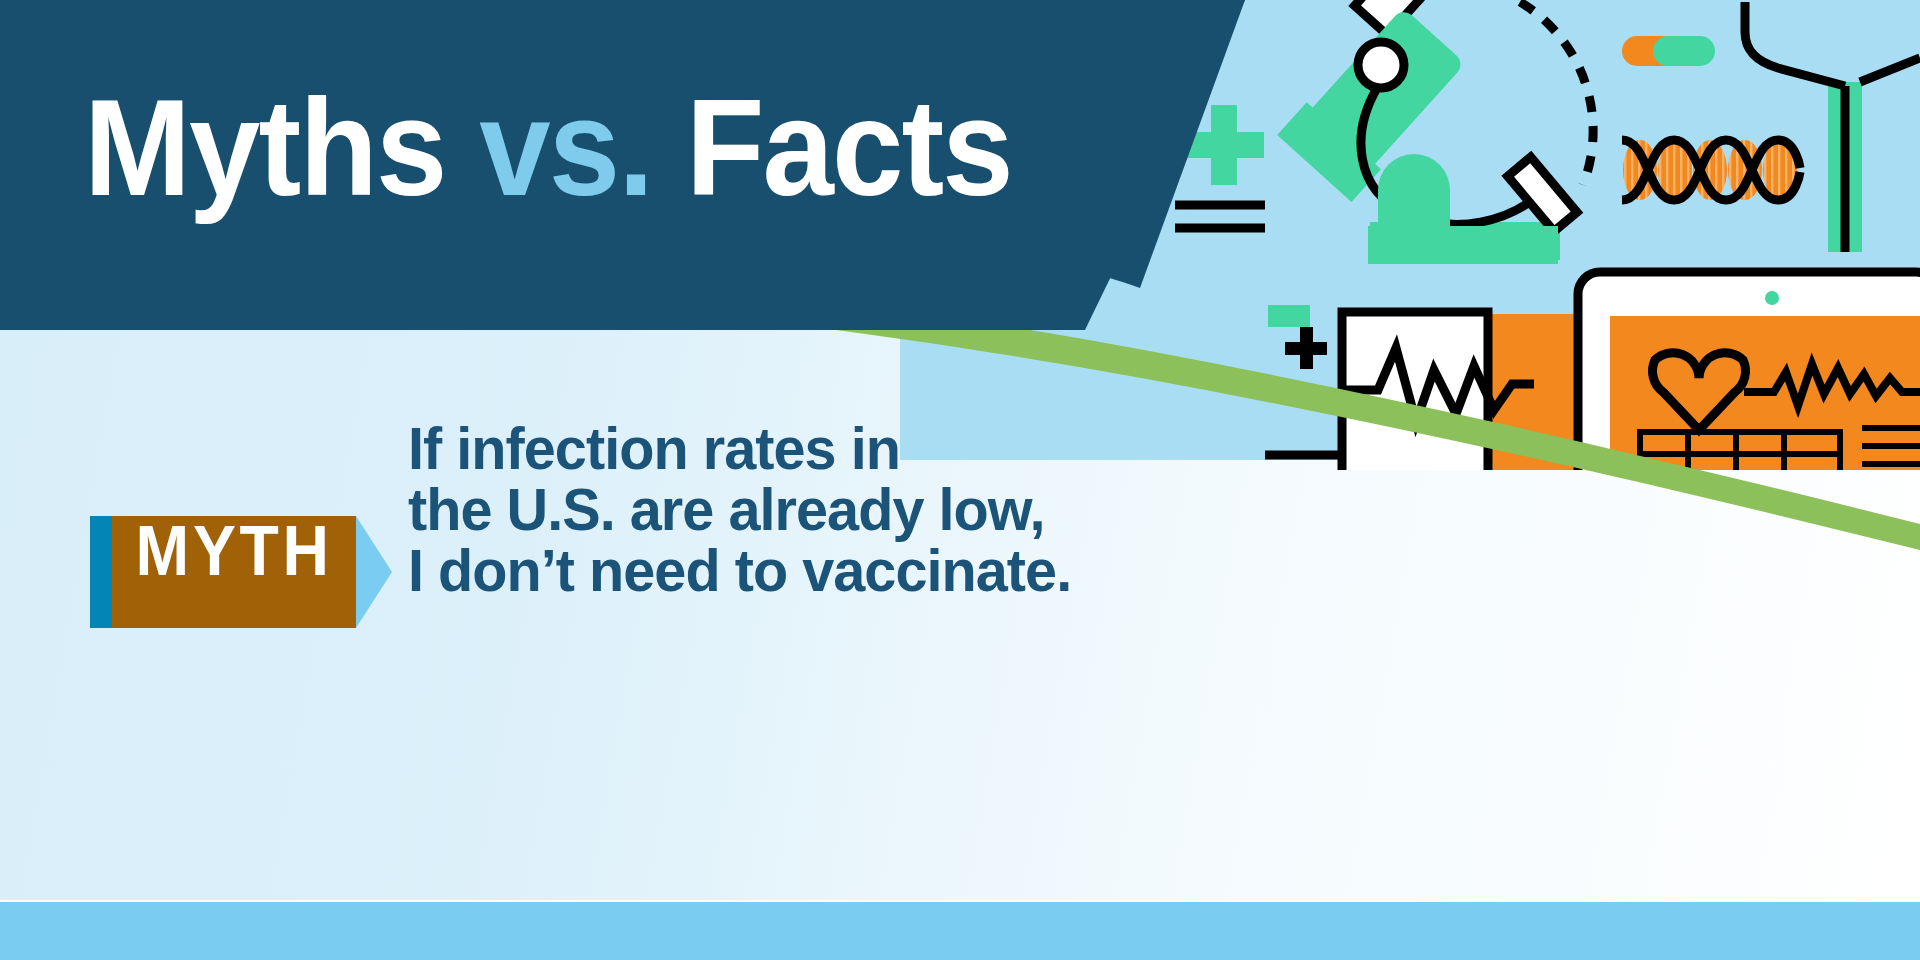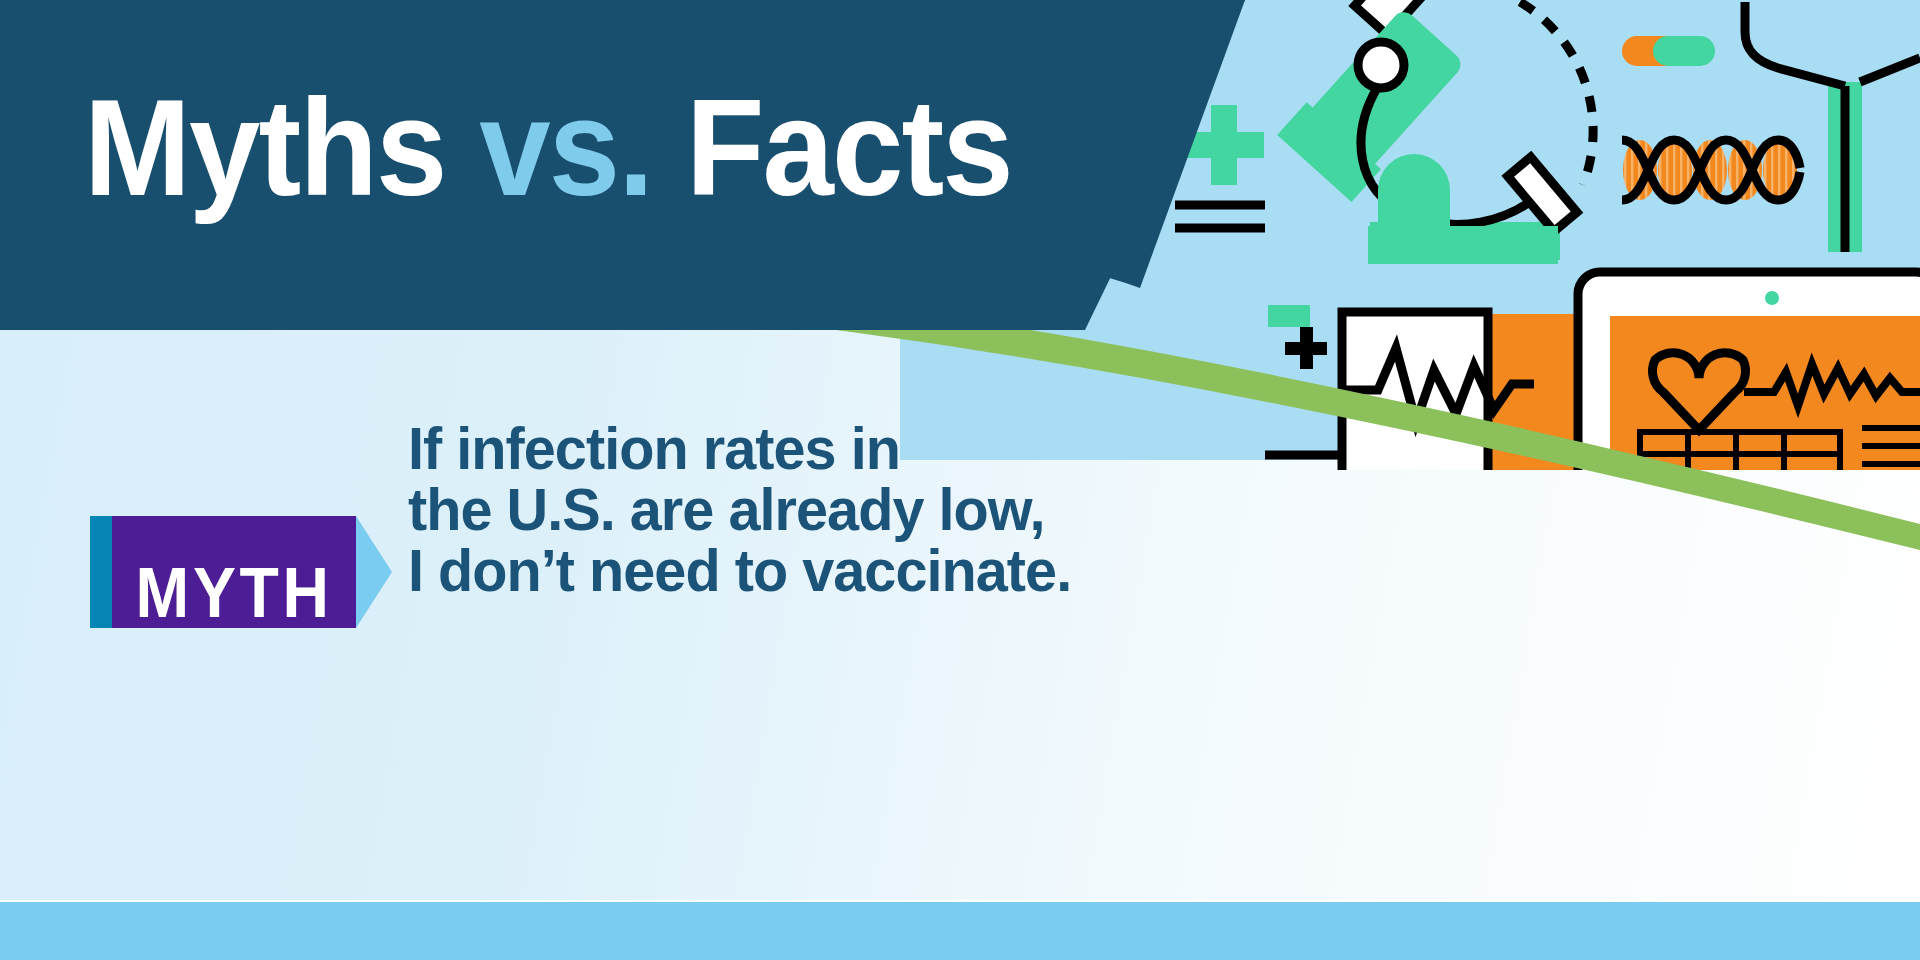--- a/index.html
+++ b/index.html
@@ -32,22 +32,22 @@
     letter-spacing:-2px; color:#FFFFFF; white-space:nowrap;
     font-stretch:condensed;
     transform:scaleX(0.93); transform-origin:left top;
   }
   .title-text .vs { color:#7FCBEC; }
 
   
   .badge-wrap { position:absolute; left:90px; top:516px; display:flex; align-items:stretch; height:112px; }
   .badge-bar { width:22px; background:#0585B5; }
   .badge-body {
-    position:relative; width:244px; background:#4c1d95;
-    display:flex; align-items:flex-end; justify-content:center;
+    position:relative; width:244px; background:#a16207;
+    display:flex; align-items:flex-start; justify-content:center;
   }
   .badge-point {
     position:absolute; left:244px; top:0; width:0; height:0;
     border-top:56px solid transparent; border-bottom:56px solid transparent;
     border-left:36px solid #7ACDF0;
   }
   .badge-label {
     color:#FFFFFF; font-weight:bold; font-size:70px; line-height:1;
     letter-spacing:4px; transform:scaleX(0.92);
   }

